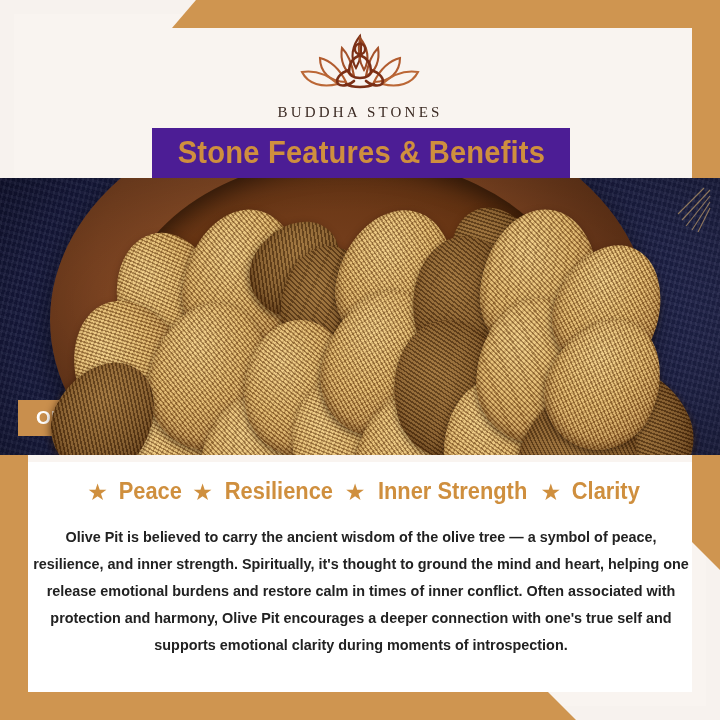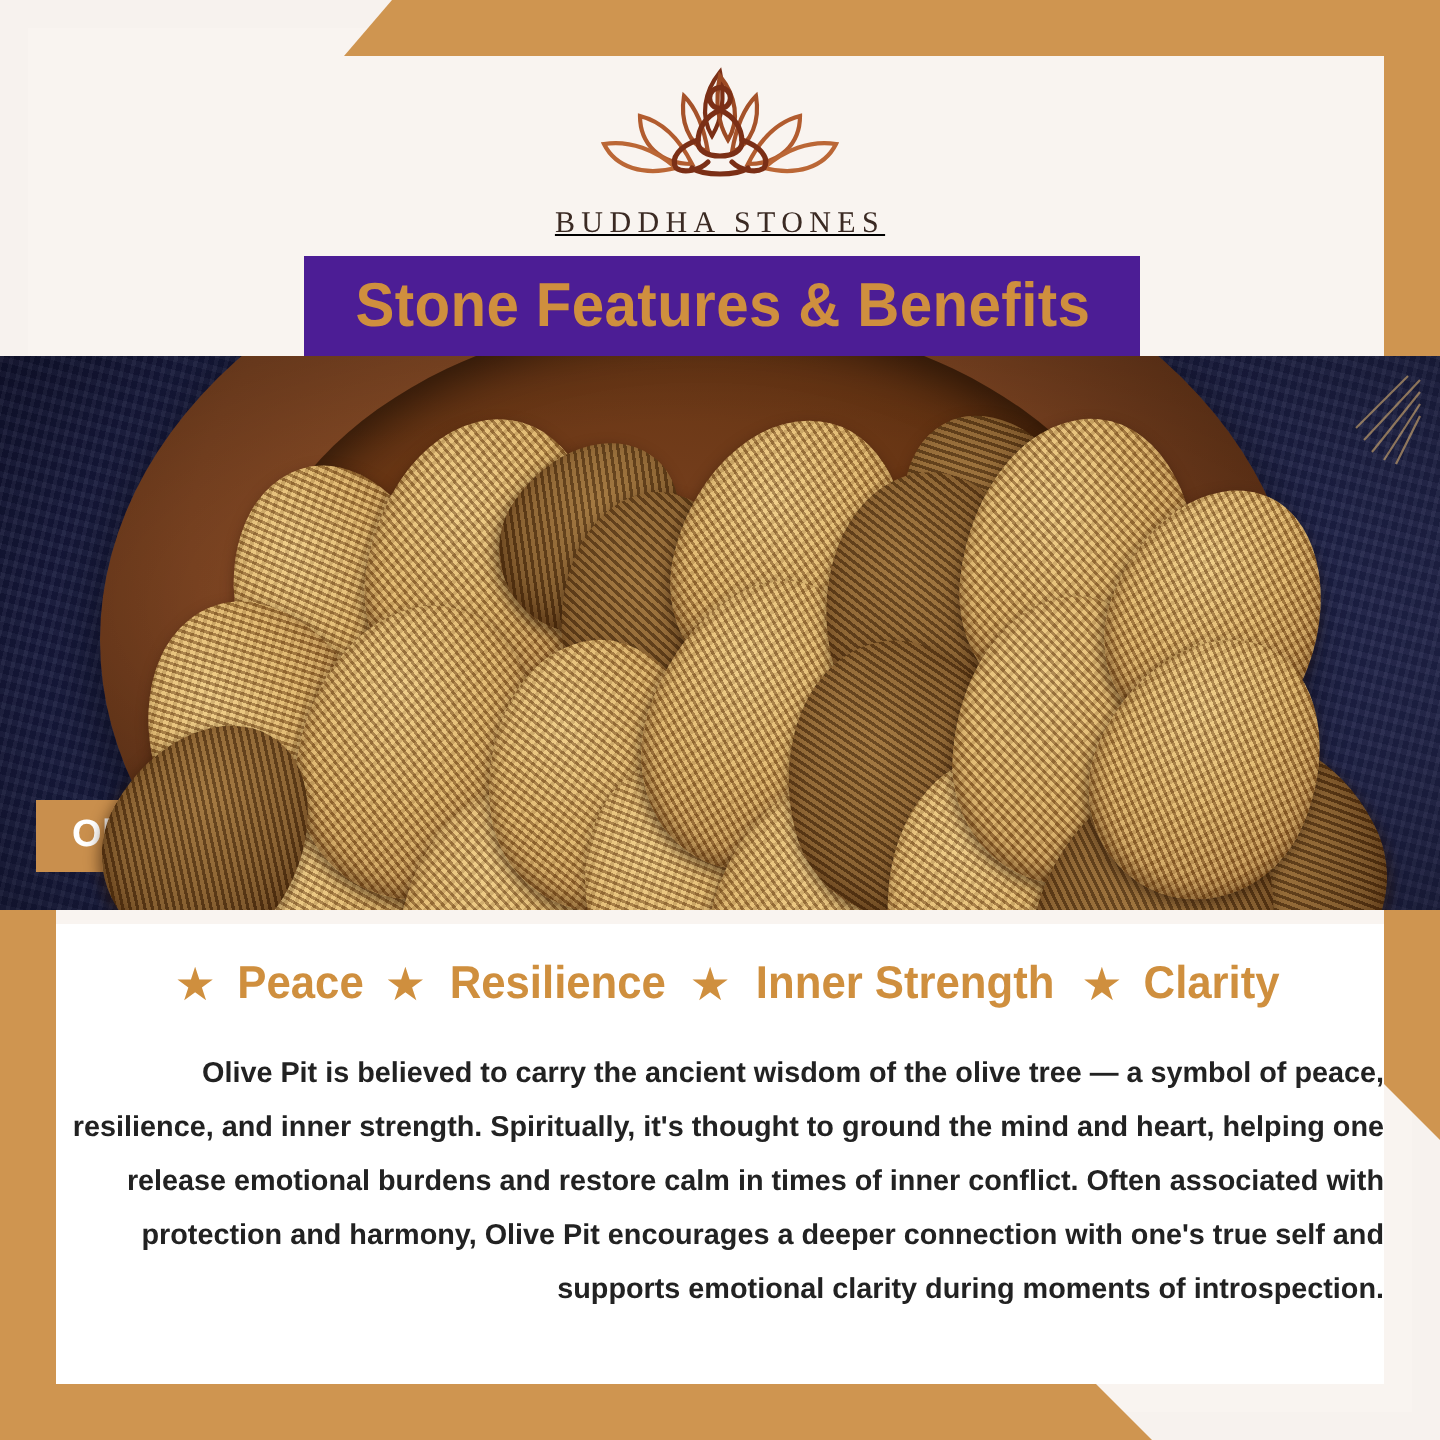--- a/index.html
+++ b/index.html
@@ -67,21 +67,20 @@
     background: #f9f4f0;
   }
 
   
   .brand {
     position: absolute;
     left: 0;
     top: 28px;
     width: 720px;
     text-align: center;
-    text-decoration: underline;
   }
   .brand-mark {
     display: block;
     margin: 0 auto;
     width: 140px;
     height: 72px;
   }
   .brand-name {
     margin-top: 4px;
     font-family: "Liberation Serif", serif;
@@ -241,21 +240,21 @@
 
   .body-copy {
     position: absolute;
     left: 30px;
     top: 524px;
     width: 662px;
     font-size: 14.4px;
     font-weight: bold;
     line-height: 27px;
     color: #222222;
-    text-align: right;
+    text-align: center;
   }
 </style>
 </head>
 <body>
 
 <div id="poster">
 
   <div class="page-bg"></div>
 
   <div class="frame-top"></div>

